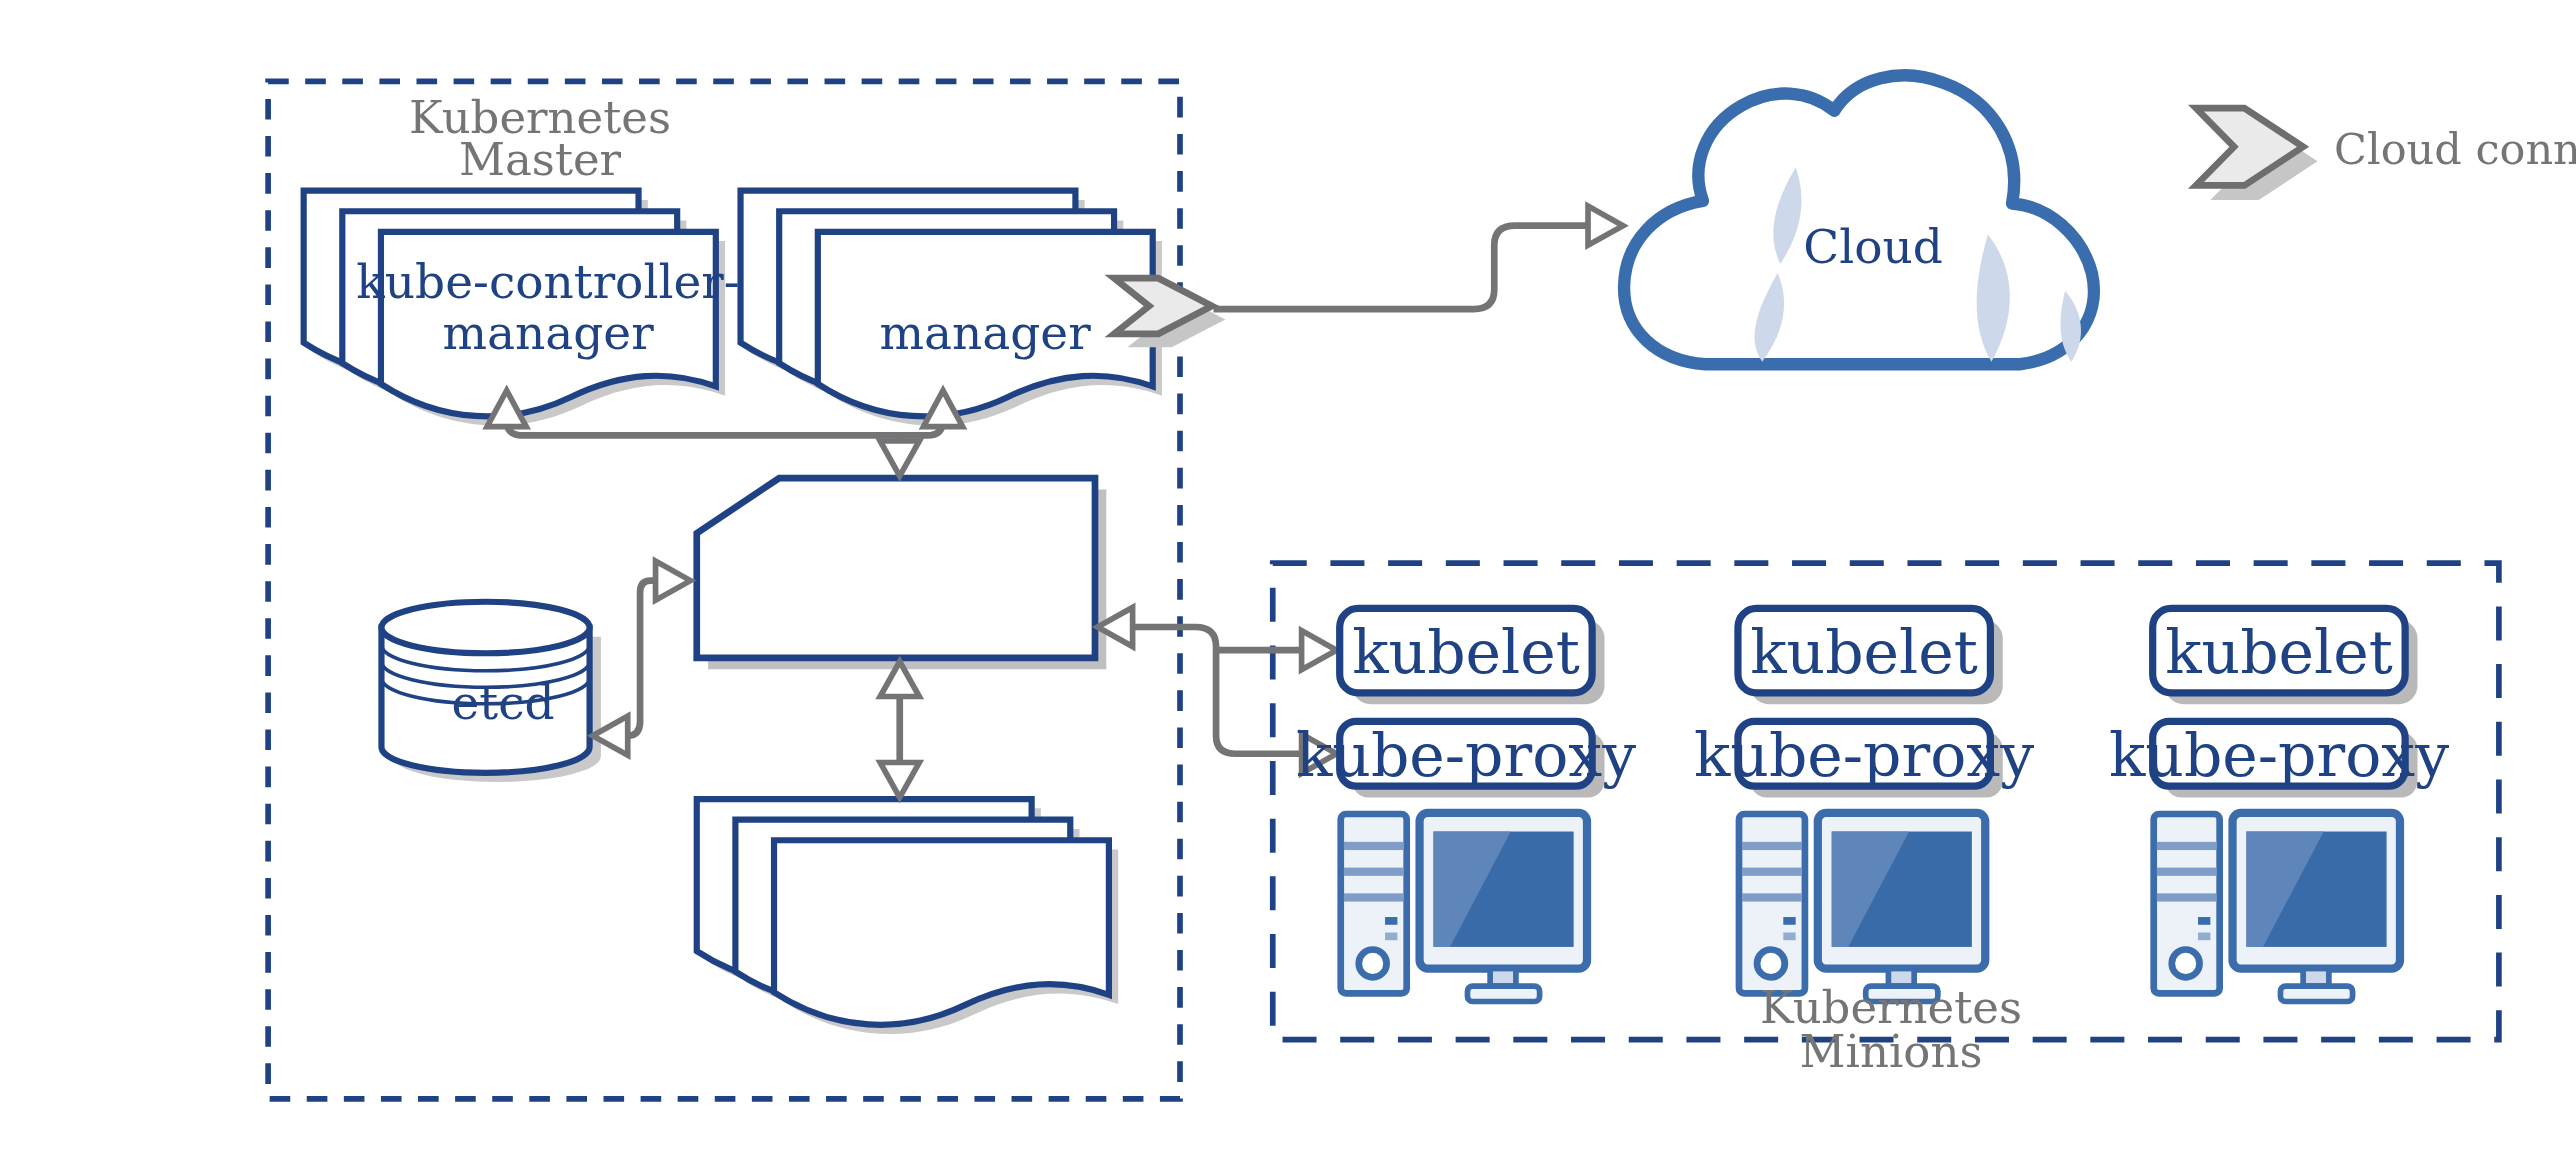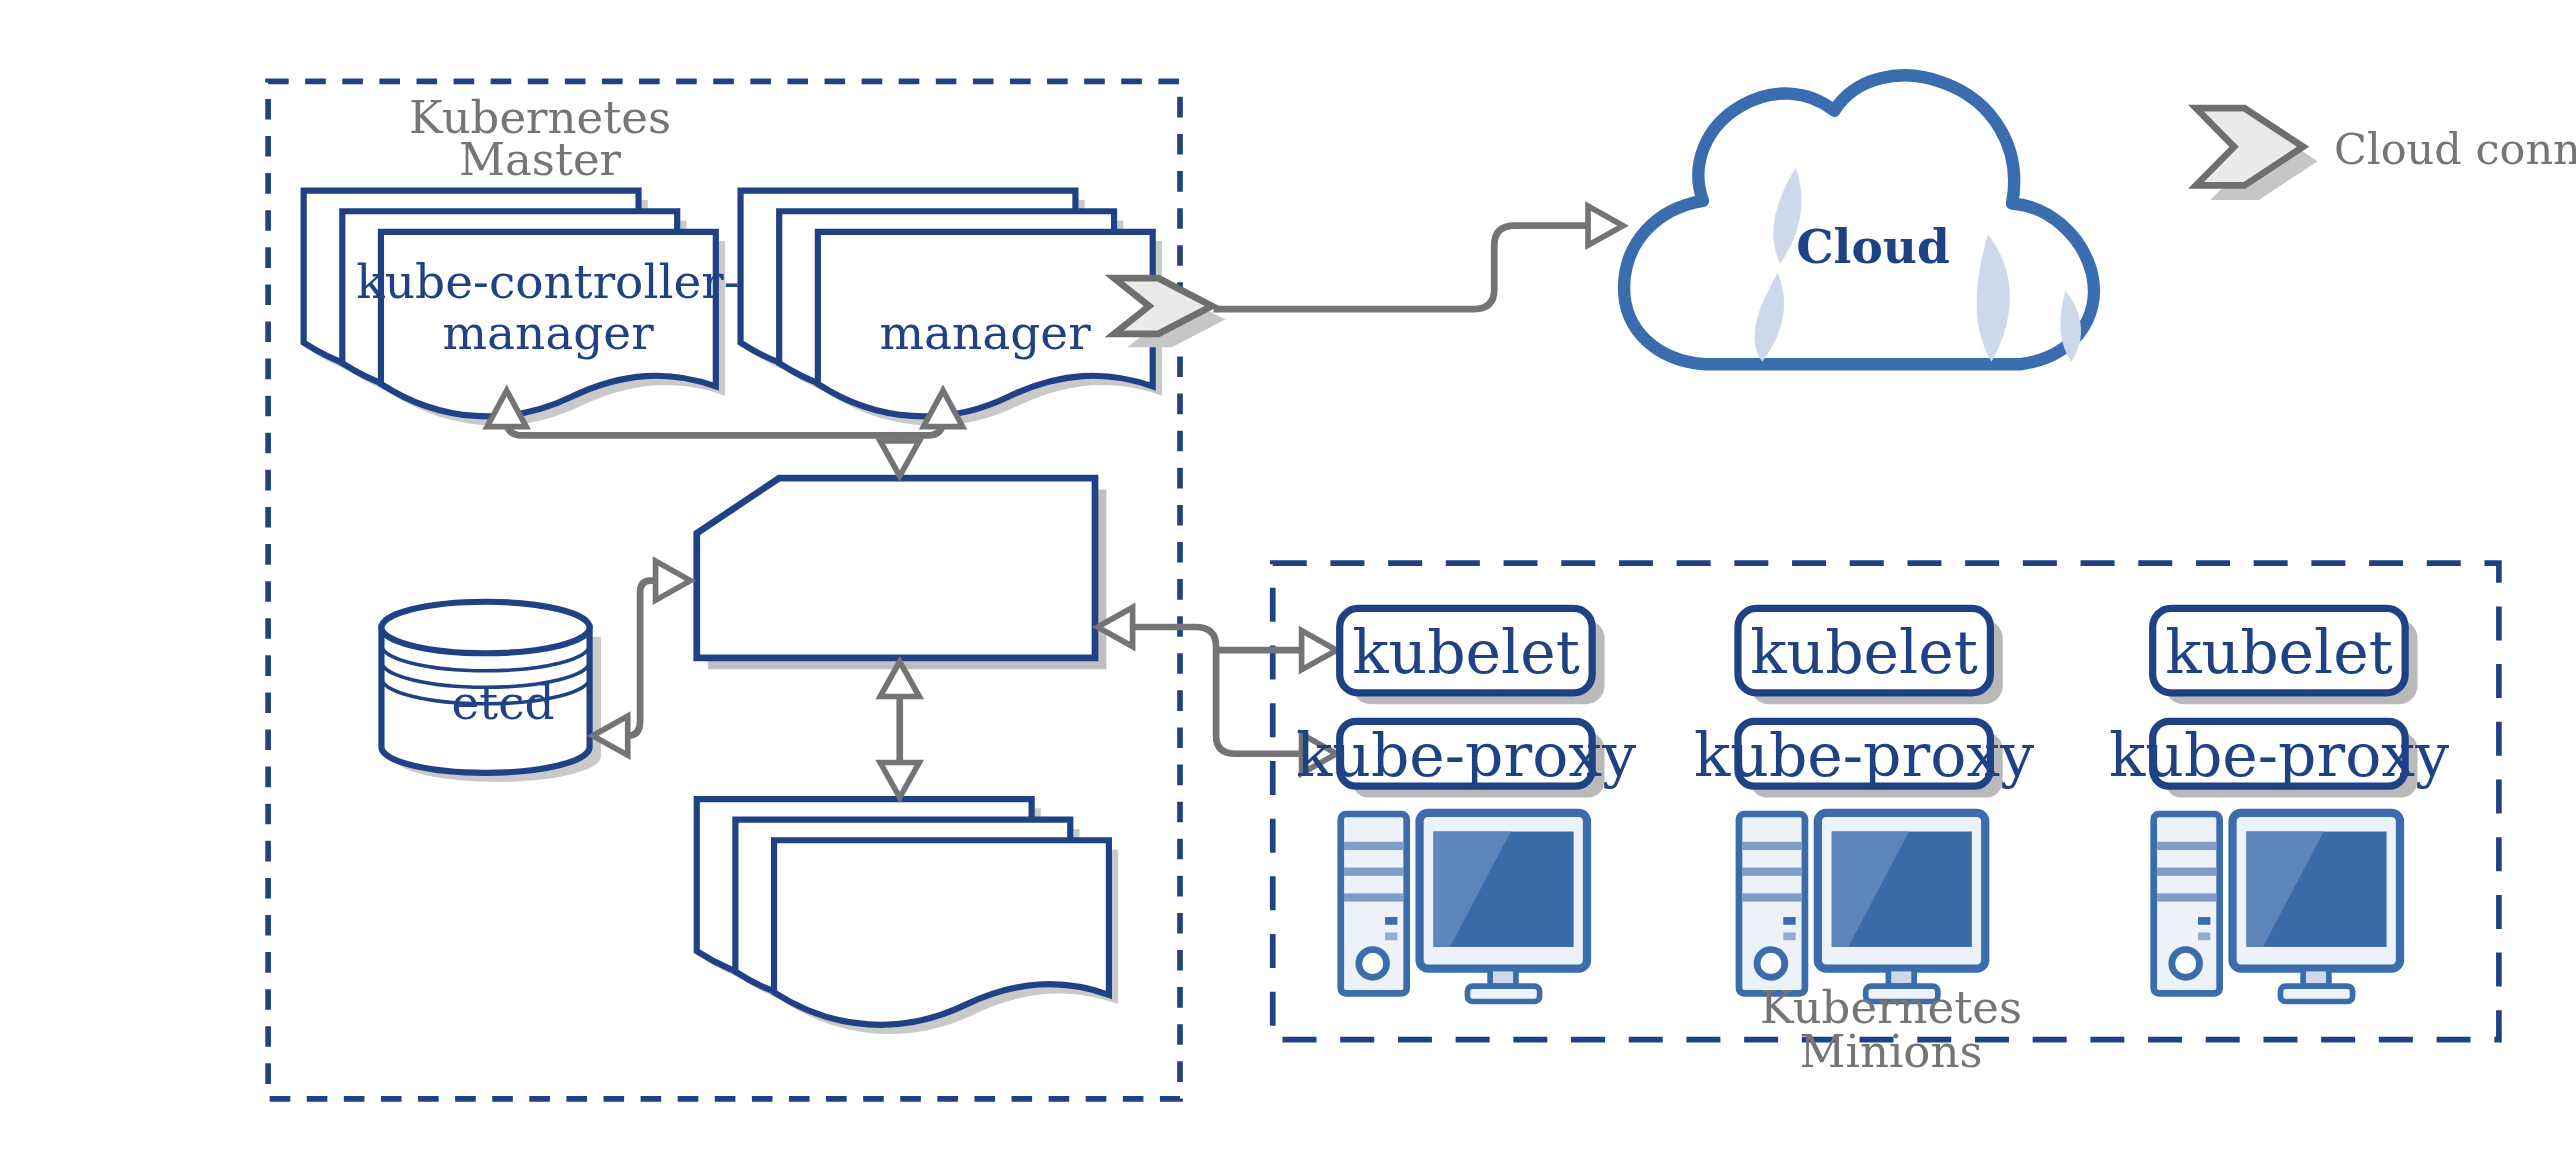--- a/index.html
+++ b/index.html
@@ -164,21 +164,21 @@
 
 <div class="lbl navy node-lbl" style="left:548px;top:281px;">kube-controller-</div>
 <div class="lbl navy node-lbl" style="left:548px;top:332px;">manager</div>
 
 <div class="lbl navy node-lbl" style="left:985px;top:332px;">manager</div>
 
 
 <div class="lbl navy node-lbl" style="left:483px;top:702px;margin-left:20px;">etcd</div>
 
 
-<div class="lbl navy node-lbl" style="left:1873px;top:246px;font-weight:bold;">Cloud</div>
+<div class="lbl navy node-lbl" style="left:1873px;top:246px;">Cloud</div>
 
 <div class="legend-lbl gray" style="left:2334px;top:149px;">Cloud connector</div>
 
 <div class="lbl navy minion-lbl" style="left:1466px;top:652px;">kubelet</div>
 <div class="lbl navy minion-lbl" style="left:1864px;top:652px;">kubelet</div>
 <div class="lbl navy minion-lbl" style="left:2279px;top:652px;">kubelet</div>
 
 <div class="lbl navy minion-lbl" style="left:1466px;top:755px;">kube-proxy</div>
 <div class="lbl navy minion-lbl" style="left:1864px;top:755px;">kube-proxy</div>
 <div class="lbl navy minion-lbl" style="left:2279px;top:755px;">kube-proxy</div>

